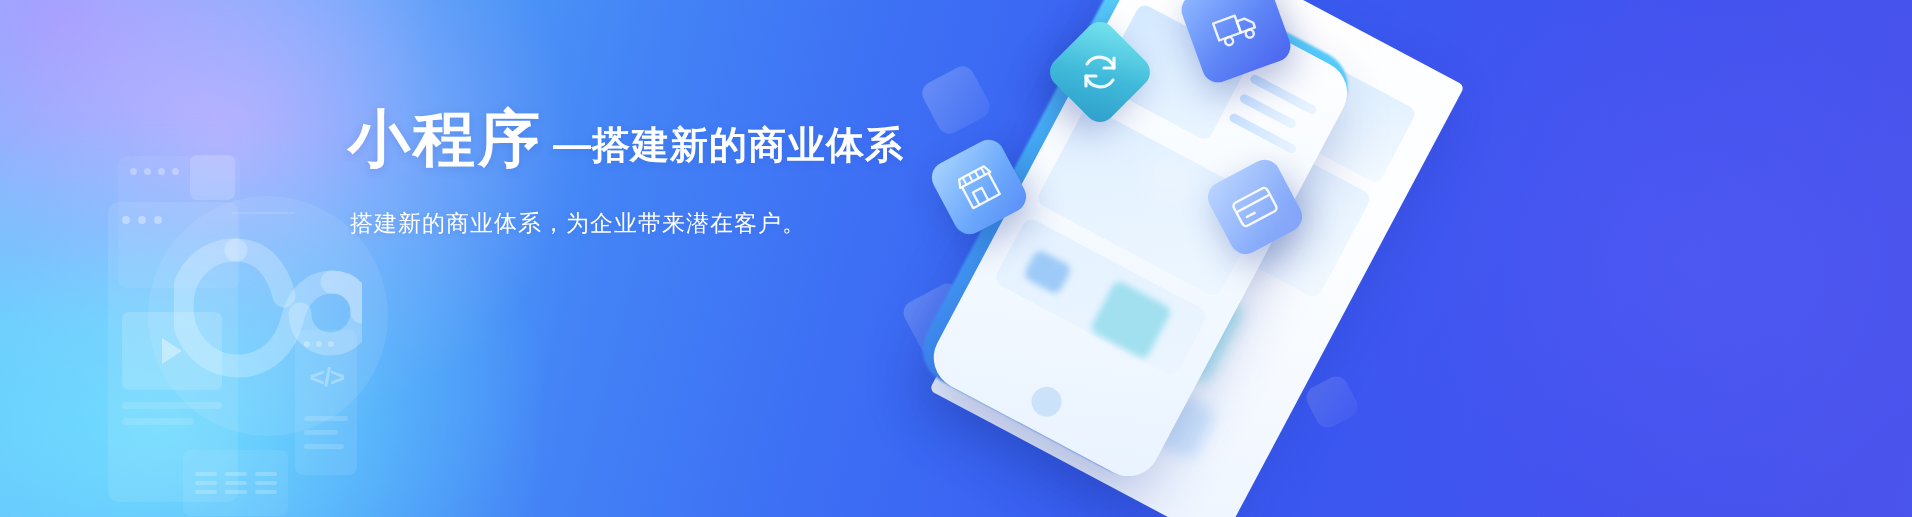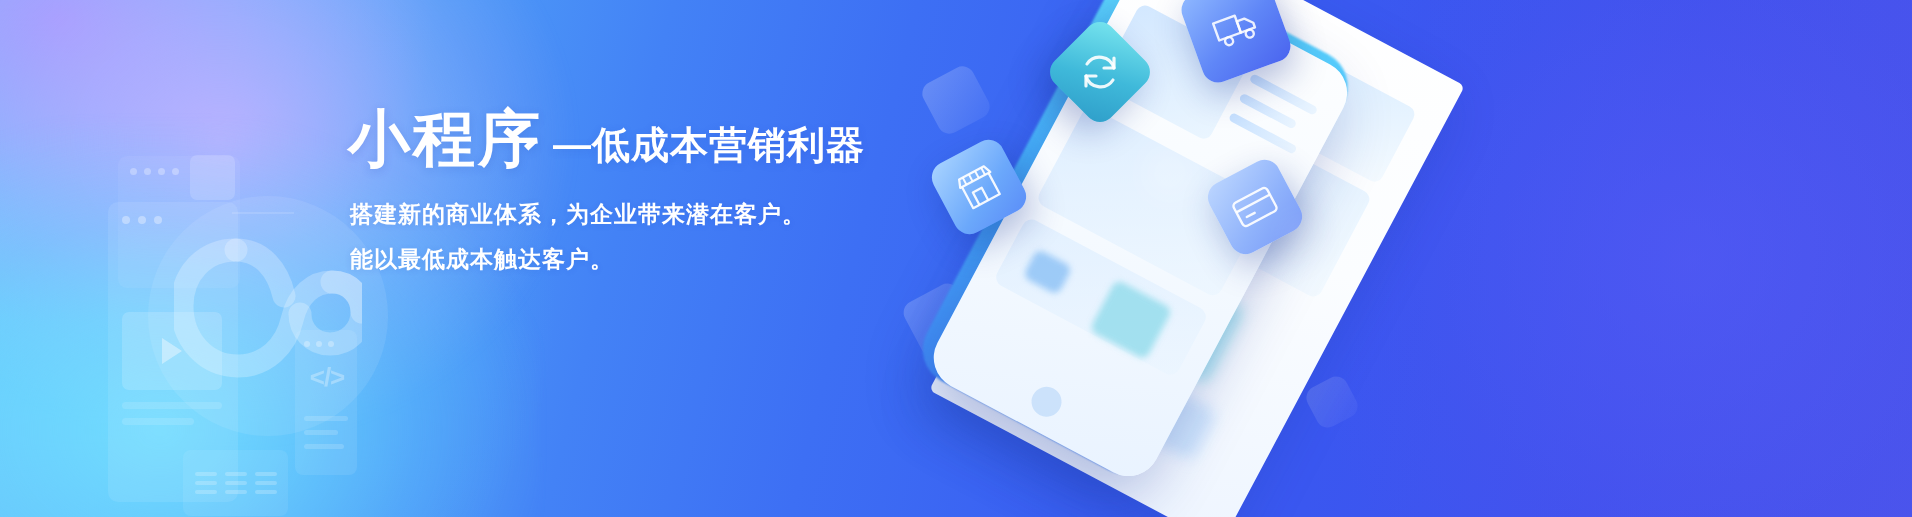--- a/index.html
+++ b/index.html
@@ -108,22 +108,22 @@
     letter-spacing:3px;white-space:nowrap;
     text-shadow:0 2px 10px rgba(30,60,180,0.18);
   }
   .title-sub{
     color:#ffffff;font-size:38px;line-height:40px;font-weight:700;
     letter-spacing:1px;white-space:nowrap;margin-left:10px;padding-bottom:5px;
     text-shadow:0 2px 8px rgba(30,60,180,0.16);
   }
   .body-text{position:absolute;left:2px;top:198px;}
   .body-text p{
-    margin:0 0 13px 0;color:#ffffff;font-size:23px;line-height:32px;
-    font-weight:700;letter-spacing:1px;white-space:nowrap;
+    margin:9px 0 13px 0;color:#ffffff;font-size:23px;line-height:32px;
+    font-weight:400;letter-spacing:1px;white-space:nowrap;
     text-shadow:0 1px 6px rgba(30,60,180,0.14);
   }
 
   
   .art{position:absolute;left:880px;top:-40px;width:1032px;height:600px;}
 
   .cube{position:absolute;border-radius:12px;pointer-events:none;}
   .cube-a{left:48px;top:112px;width:56px;height:56px;transform:rotate(-28deg);
     background:linear-gradient(150deg,rgba(255,255,255,0.22),rgba(255,255,255,0.05));}
   .cube-b{left:30px;top:330px;width:60px;height:60px;transform:rotate(-28deg);
@@ -278,25 +278,24 @@
     <span class="col" style="left:72px">
         <b></b>
         <b></b>
         <b></b>
       </span>
   </div>
 
   <div class="content">
     <div class="title-row">
       <span class="title-main">小程序</span>
-      <span class="title-sub">—低成本营销利器</span>
+      <span class="title-sub">—搭建新的商业体系</span>
     </div>
     <div class="body-text">
       <p>搭建新的商业体系，为企业带来潜在客户。</p>
-      <p>能以最低成本触达客户。</p>
     </div>
   </div>
 
   <div class="art">
 
     <div class="cube cube-a"></div>
     <div class="cube cube-b"></div>
     <div class="cube cube-c"></div>
     <div class="cube cube-d"></div>
 

